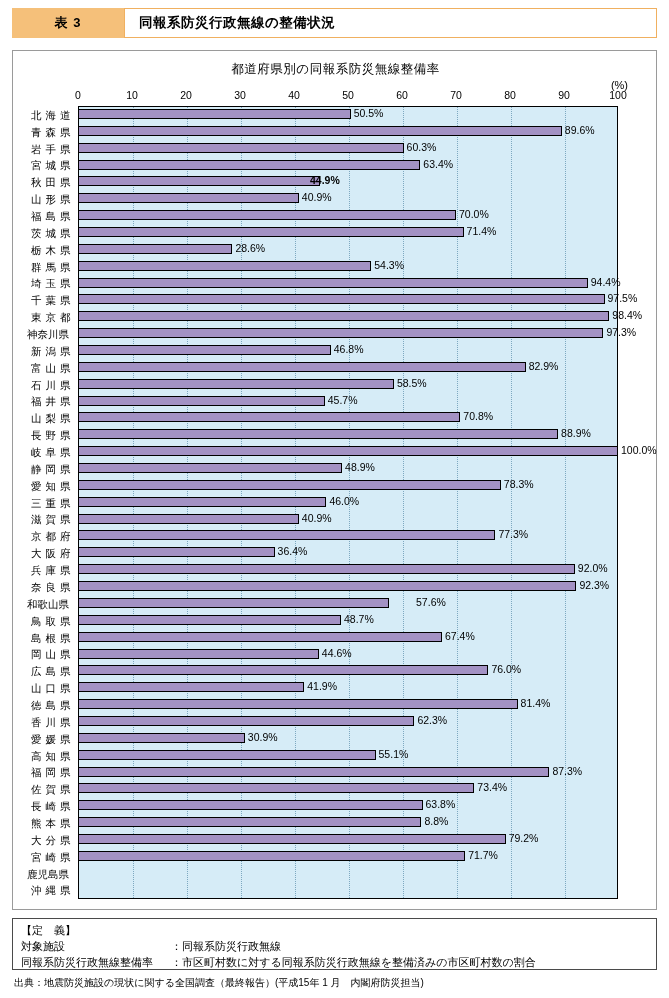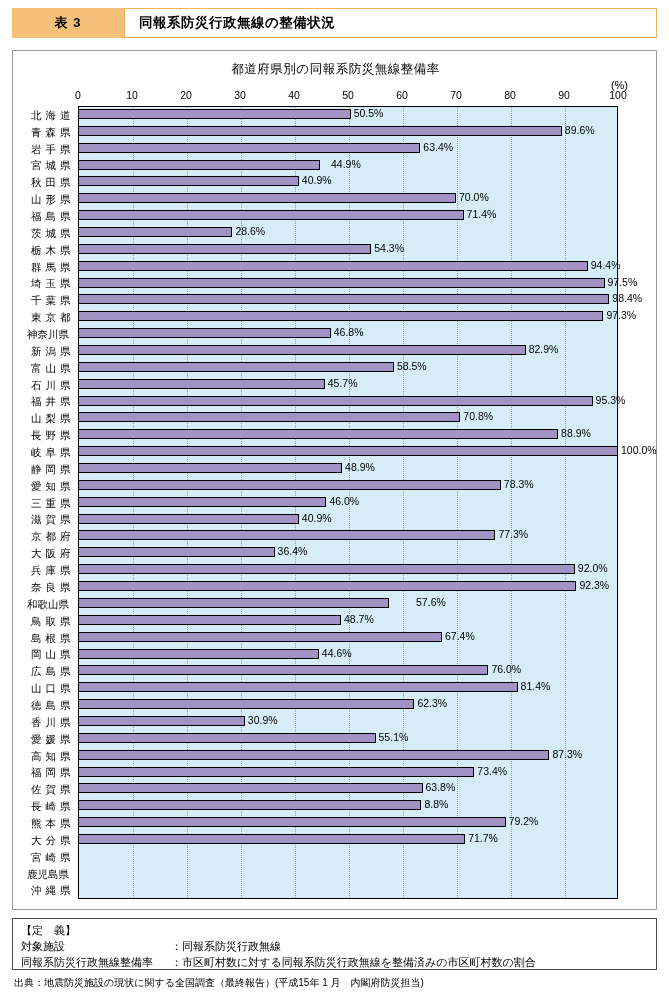--- a/index.html
+++ b/index.html
@@ -310,26 +310,30 @@
   <div class="rows" id="rows">
       <div class="row" style="height: 16.8723px;">
         <div class="bar" style="width: 272.7px; background: rgb(163, 146, 196);"></div>
         <div class="bar-value" style="left: 272.7px;">50.5%</div>
       </div>
       <div class="row" style="height: 16.8723px;">
         <div class="bar" style="width: 483.84px; background: rgb(163, 146, 196);"></div>
         <div class="bar-value" style="left: 483.84px;">89.6%</div>
       </div>
       <div class="row" style="height: 16.8723px;">
+        <div class="bar" style="width: 325.62px; background: rgb(163, 146, 196);"></div>
+        <div class="bar-value" style="left: 325.62px;">60.3%</div>
+      </div>
+      <div class="row" style="height: 16.8723px;">
         <div class="bar" style="width: 342.36px; background: rgb(163, 146, 196);"></div>
         <div class="bar-value" style="left: 342.36px;">63.4%</div>
       </div>
       <div class="row" style="height: 16.8723px;">
         <div class="bar" style="width: 242.46px; background: rgb(163, 146, 196);"></div>
-        <div class="bar-value" style="left: 250px;">44.9%</div>
+        <div class="bar-value" style="left: 229px; font-weight: bold;">44.9%</div>
       </div>
       <div class="row" style="height: 16.8723px;">
         <div class="bar" style="width: 220.86px; background: rgb(163, 146, 196);"></div>
         <div class="bar-value" style="left: 220.86px;">40.9%</div>
       </div>
       <div class="row" style="height: 16.8723px;">
         <div class="bar" style="width: 378px; background: rgb(163, 146, 196);"></div>
         <div class="bar-value" style="left: 378px;">70.0%</div>
       </div>
       <div class="row" style="height: 16.8723px;">
@@ -370,24 +374,20 @@
       </div>
       <div class="row" style="height: 16.8723px;">
         <div class="bar" style="width: 315.9px; background: rgb(163, 146, 196);"></div>
         <div class="bar-value" style="left: 315.9px;">58.5%</div>
       </div>
       <div class="row" style="height: 16.8723px;">
         <div class="bar" style="width: 246.78px; background: rgb(163, 146, 196);"></div>
         <div class="bar-value" style="left: 246.78px;">45.7%</div>
       </div>
       <div class="row" style="height: 16.8723px;">
-        <div class="bar" style="width: 514.62px; background: rgb(163, 146, 196);"></div>
-        <div class="bar-value" style="left: 514.62px;">95.3%</div>
-      </div>
-      <div class="row" style="height: 16.8723px;">
         <div class="bar" style="width: 382.32px; background: rgb(163, 146, 196);"></div>
         <div class="bar-value" style="left: 382.32px;">70.8%</div>
       </div>
       <div class="row" style="height: 16.8723px;">
         <div class="bar" style="width: 480.06px; background: rgb(163, 146, 196);"></div>
         <div class="bar-value" style="left: 480.06px;">88.9%</div>
       </div>
       <div class="row" style="height: 16.8723px;">
         <div class="bar" style="width: 540px; background: rgb(163, 146, 196);"></div>
         <div class="bar-value" style="left: 540px;">100.0%</div>
@@ -436,20 +436,24 @@
         <div class="bar" style="width: 363.96px; background: rgb(163, 146, 196);"></div>
         <div class="bar-value" style="left: 363.96px;">67.4%</div>
       </div>
       <div class="row" style="height: 16.8723px;">
         <div class="bar" style="width: 240.84px; background: rgb(163, 146, 196);"></div>
         <div class="bar-value" style="left: 240.84px;">44.6%</div>
       </div>
       <div class="row" style="height: 16.8723px;">
         <div class="bar" style="width: 410.4px; background: rgb(163, 146, 196);"></div>
         <div class="bar-value" style="left: 410.4px;">76.0%</div>
+      </div>
+      <div class="row" style="height: 16.8723px;">
+        <div class="bar" style="width: 226.26px; background: rgb(163, 146, 196);"></div>
+        <div class="bar-value" style="left: 226.26px;">41.9%</div>
       </div>
       <div class="row" style="height: 16.8723px;">
         <div class="bar" style="width: 439.56px; background: rgb(163, 146, 196);"></div>
         <div class="bar-value" style="left: 439.56px;">81.4%</div>
       </div>
       <div class="row" style="height: 16.8723px;">
         <div class="bar" style="width: 336.42px; background: rgb(163, 146, 196);"></div>
         <div class="bar-value" style="left: 336.42px;">62.3%</div>
       </div>
       <div class="row" style="height: 16.8723px;">

